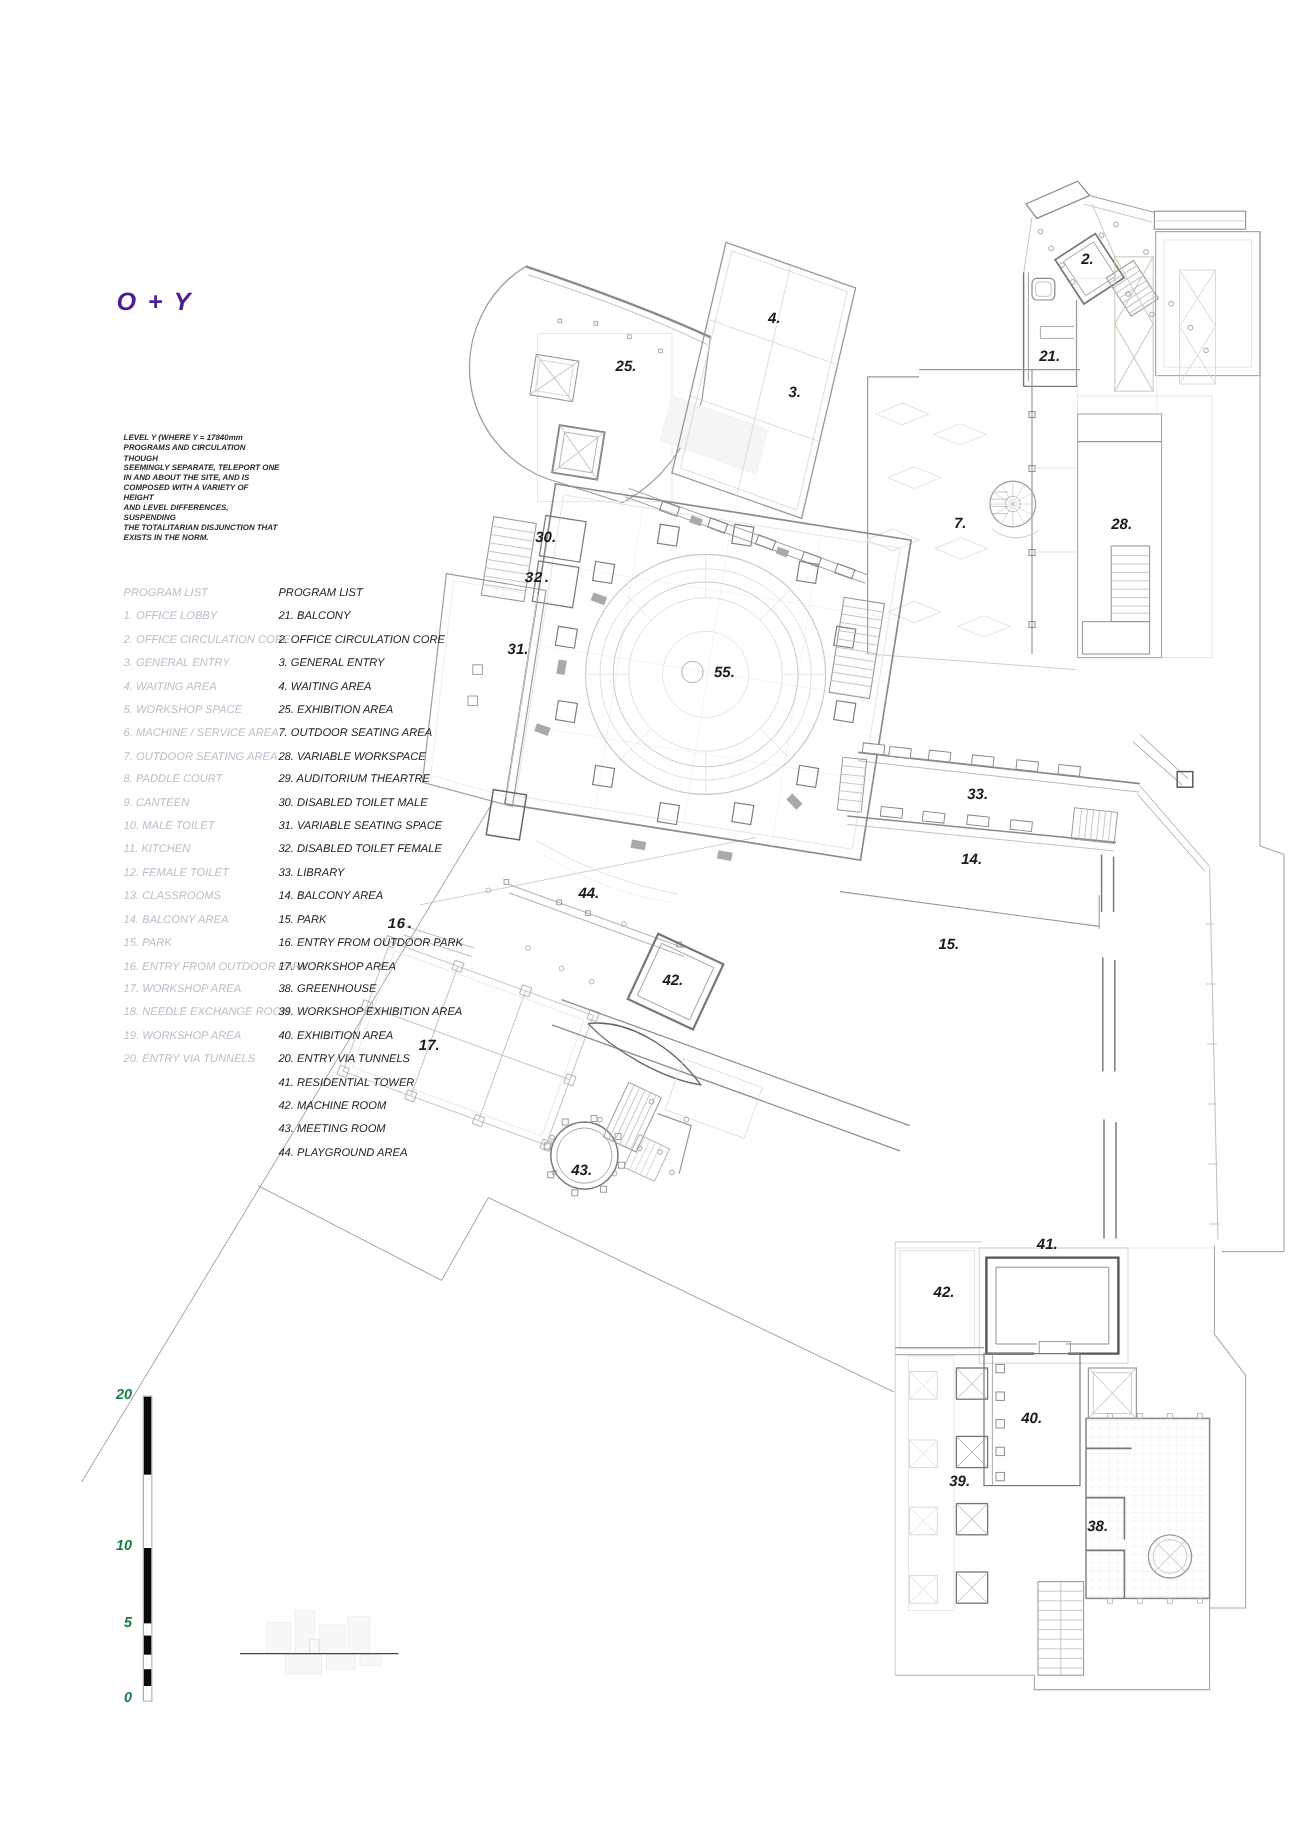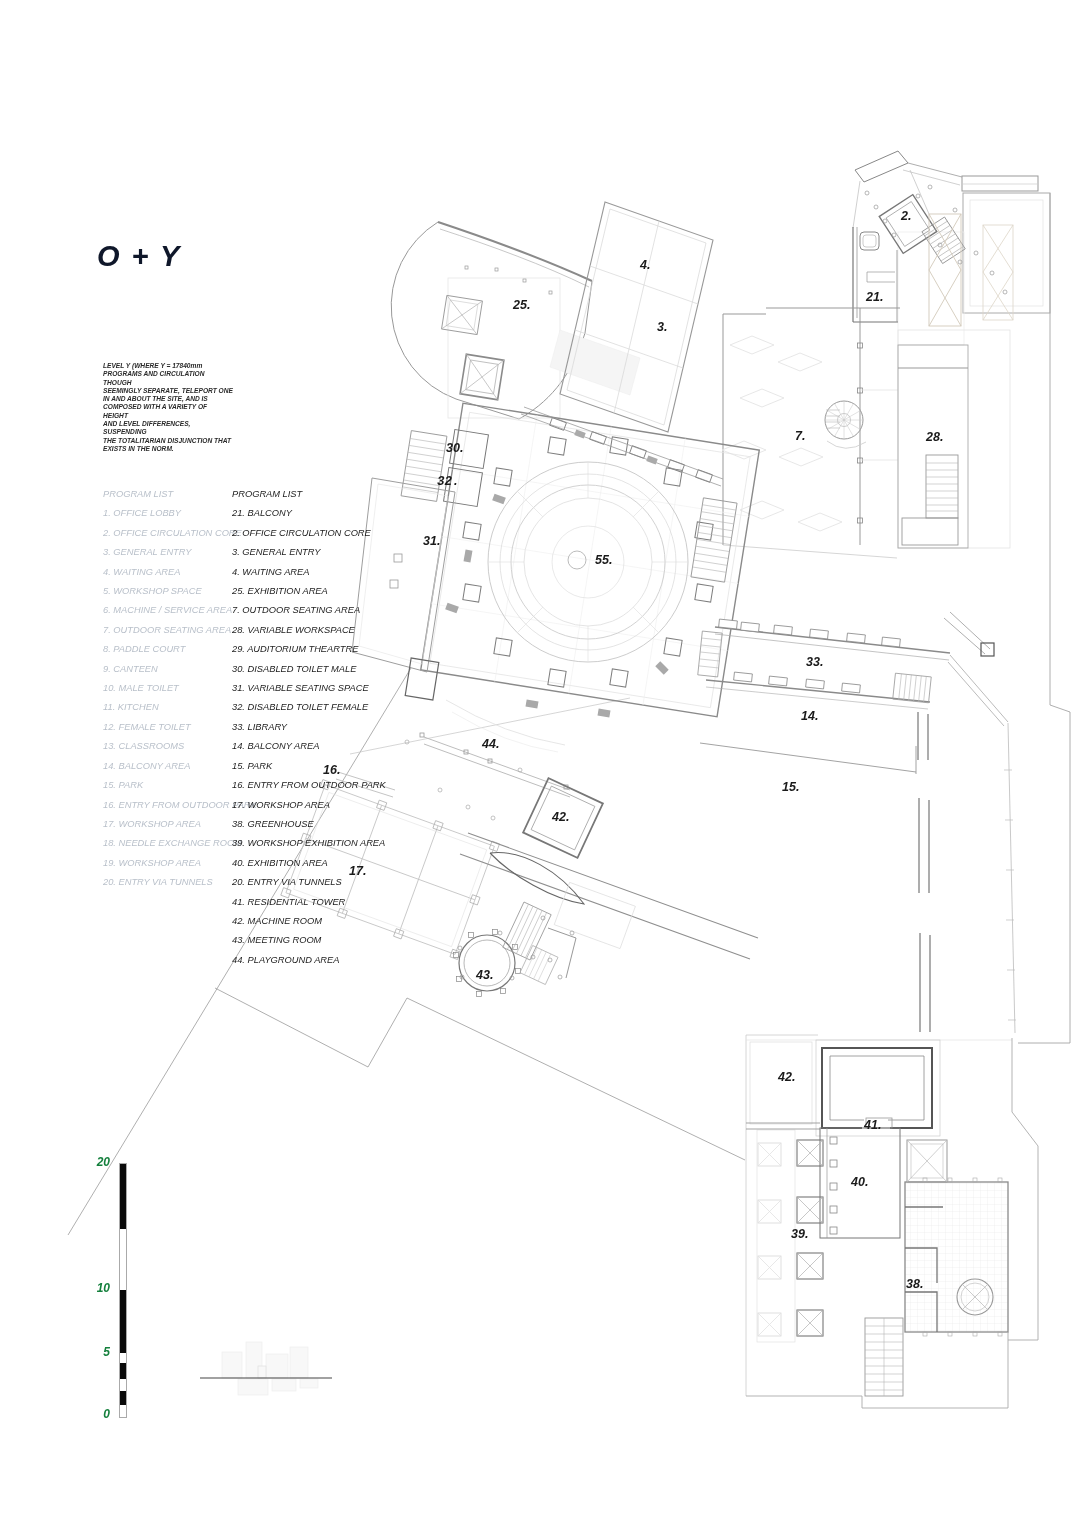--- a/index.html
+++ b/index.html
@@ -1,21 +1,21 @@
 <!DOCTYPE html>
 <html><head>
 <meta charset="utf-8">
 <style>
   html,body{margin:0;padding:0;background:#ffffff;}
   #sheet{position:relative;width:1075px;height:1519px;background:#fff;overflow:hidden;
          font-family:"Liberation Sans",sans-serif;}
   #plan-svg{position:absolute;left:0;top:0;}
   .ovl{position:absolute;}
-  #page-title{left:97px;top:240px;font-size:29px;font-weight:700;font-style:italic;
-              letter-spacing:2px;color:#0f172a;}
+  #page-title{left:97px;top:240px;font-size:21px;font-weight:700;font-style:italic;
+              letter-spacing:2px;color:#4c1d95;}
   #level-desc{left:103px;top:362px;width:130px;font-size:6.6px;line-height:8.3px;
               font-weight:700;font-style:italic;color:#2a2a2a;white-space:pre-line;}
   .plist{font-size:9.3px;line-height:19.4px;font-weight:400;font-style:italic;white-space:nowrap;}
   #plist-left{left:103px;top:485px;}
   #plist-right{left:232px;top:485px;}
   .plan-label{position:absolute;font-size:12.5px;font-weight:700;font-style:italic;color:#1b1b1b;
               white-space:nowrap;}
   #scale-bar{position:absolute;left:119px;top:1163px;width:6px;border:0.5px solid #aaa;}
   .scale-seg{width:100%;}
   .scale-num{position:absolute;font-size:12px;font-weight:700;font-style:italic;color:#15803d;
@@ -512,29 +512,29 @@
       <span class="plan-label" style="left: 795px; top: 429px;">7.</span>
       <span class="plan-label" style="left: 926px; top: 430px;">28.</span>
       <span class="plan-label" style="left: 446px; top: 441px;">30.</span>
       <span class="plan-label" style="left: 437px; top: 475px; font-family: Liberation Mono, monospace;">32.</span>
       <span class="plan-label" style="left: 423px; top: 534px;">31.</span>
       <span class="plan-label" style="left: 595px; top: 553px;">55.</span>
       <span class="plan-label" style="left: 806px; top: 655px;">33.</span>
       <span class="plan-label" style="left: 801px; top: 709px;">14.</span>
       <span class="plan-label" style="left: 782px; top: 780px;">15.</span>
       <span class="plan-label" style="left: 482px; top: 737px;">44.</span>
-      <span class="plan-label" style="left: 323px; top: 763px;">16.</span>
+      <span class="plan-label" style="left: 323px; top: 763px; font-family: Liberation Mono, monospace;">16.</span>
       <span class="plan-label" style="left: 552px; top: 810px;">42.</span>
       <span class="plan-label" style="left: 349px; top: 864px;">17.</span>
       <span class="plan-label" style="left: 476px; top: 954px; margin-top: 14px;">43.</span>
       <span class="plan-label" style="left: 778px; top: 1070px;">42.</span>
-      <span class="plan-label" style="left: 864px; top: 1118px;">41.</span>
+      <span class="plan-label" style="left: 864px; top: 1030px;">41.</span>
       <span class="plan-label" style="left: 851px; top: 1175px;">40.</span>
       <span class="plan-label" style="left: 791px; top: 1227px; text-align: center;">39.</span>
-      <span class="plan-label" style="left: 906px; top: 1265px; margin-top: 12px;">38.</span>
+      <span class="plan-label" style="left: 906px; top: 1265px;">38.</span>
     </div>
 
   <div id="scale-bar">
       <div class="scale-seg" style="height: 65px; background: rgb(10, 10, 10);"></div>
       <div class="scale-seg" style="height: 61px; background: rgb(255, 255, 255);"></div>
       <div class="scale-seg" style="height: 63px; background: rgb(10, 10, 10);"></div>
       <div class="scale-seg" style="height: 10px; background: rgb(255, 255, 255);"></div>
       <div class="scale-seg" style="height: 16px; background: rgb(10, 10, 10);"></div>
       <div class="scale-seg" style="height: 12px; background: rgb(255, 255, 255);"></div>
       <div class="scale-seg" style="height: 14px; background: rgb(10, 10, 10);"></div>

